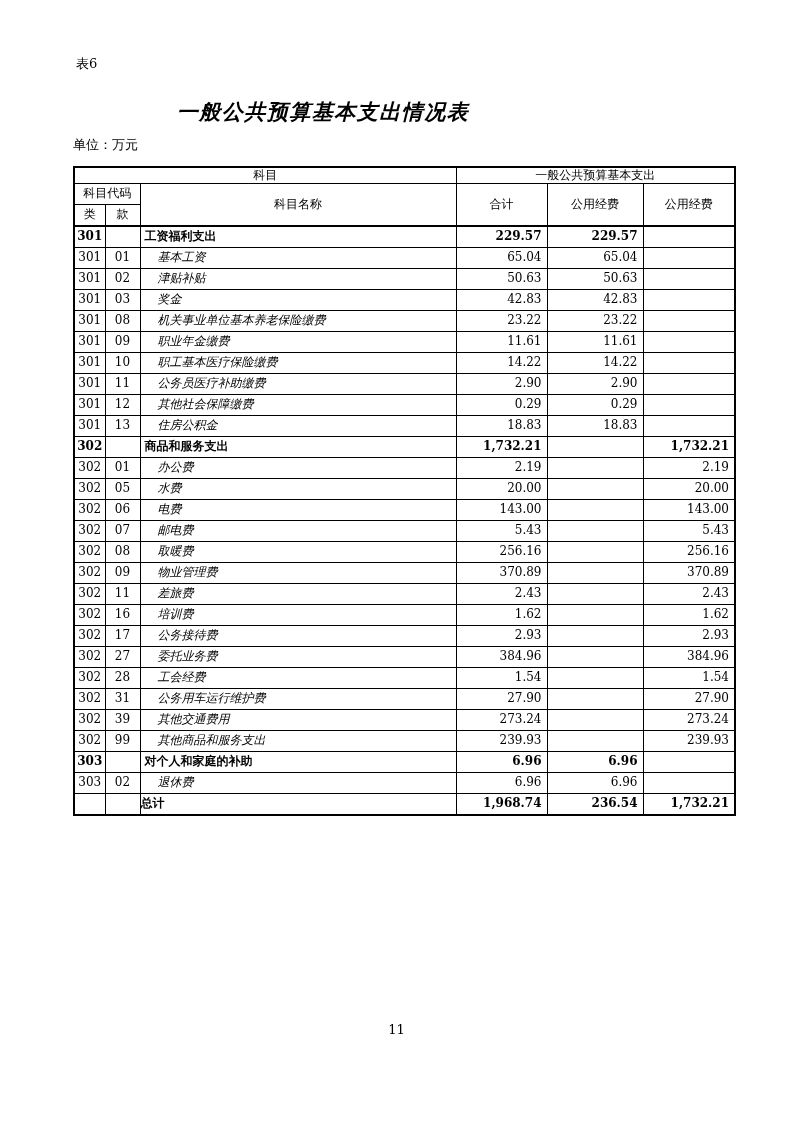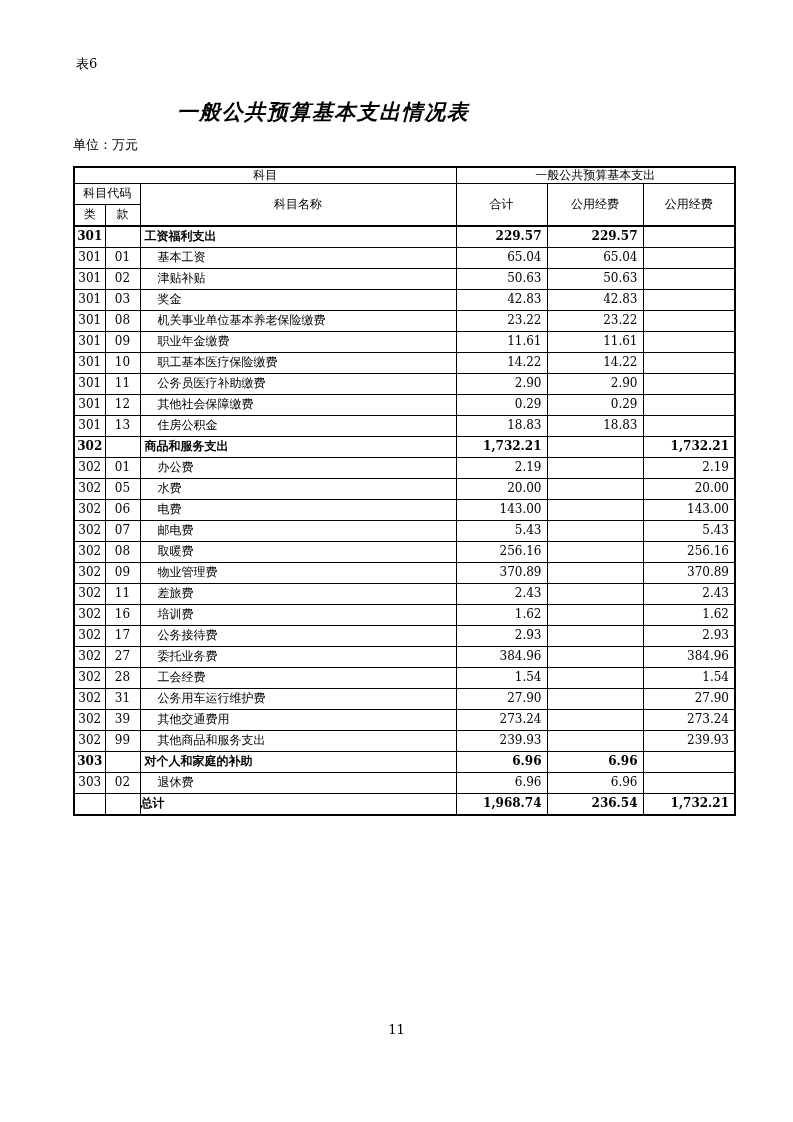--- a/index.html
+++ b/index.html
@@ -32,21 +32,21 @@
     border:1px solid #000;
     padding:0; height:20px; line-height:1.15;
     overflow:hidden; white-space:nowrap;
     font-weight:normal;
   }
   .budget-table thead th{ text-align:center; }
   .budget-table thead .row-subject th{ height:15px;margin-top:32px; }
   .budget-table thead .hdr-thick{ border-bottom:2px solid #000; }
   td.code{ text-align:center;margin-left:27px; }
   td.name{ text-align:left; padding-left:4px; }
-  td.name.indent{ padding-left:17px; }
+  td.name.indent{ padding-left:17px;font-style:italic; }
   td.name.center{ text-align:left; padding-left:0; }
   td.num{ text-align:right; padding-right:5px; }
   tr.group-row td, tr.total-row td{ font-weight:bold; }
   .page-number{
     position:absolute; top:1022px; left:0; width:793px;
     text-align:center; font-size:13px;
   }
 </style>
 </head>
 <body>

